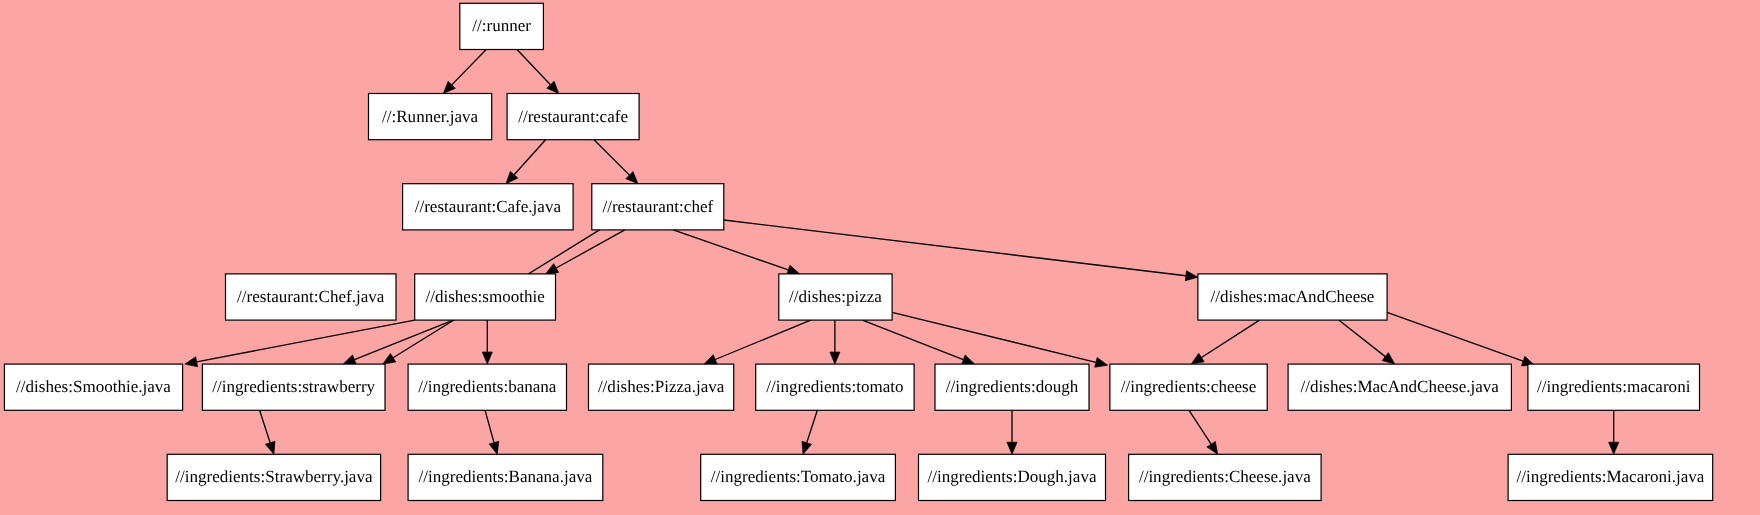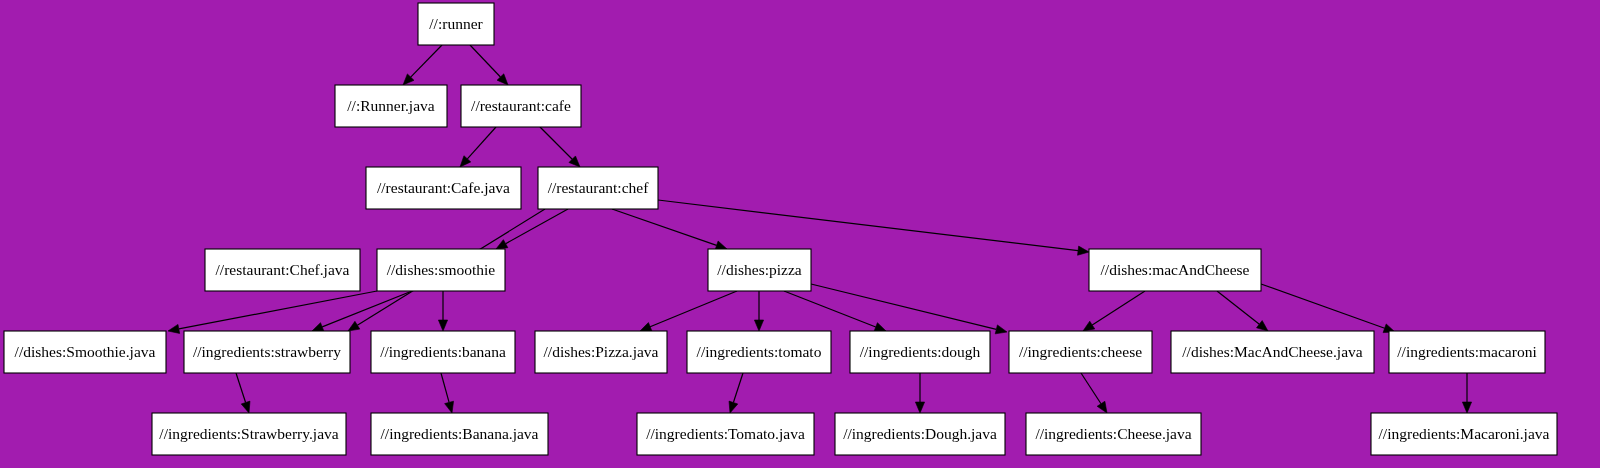--- a/index.html
+++ b/index.html
@@ -4,21 +4,21 @@
 <style>
   html, body {
     margin: 0;
     padding: 0;
     background: #ffffff;
   }
   #graph-root {
     position: relative;
     width: 1600px;
     height: 468px;
-    background: #a21caf;
+    background: #fca5a5;
     font-family: "Liberation Serif", "DejaVu Serif", serif;
     overflow: hidden;
   }
   #graph-svg {
     position: absolute;
     top: 0;
     left: 0;
     width: 1600px;
     height: 468px;
   }

